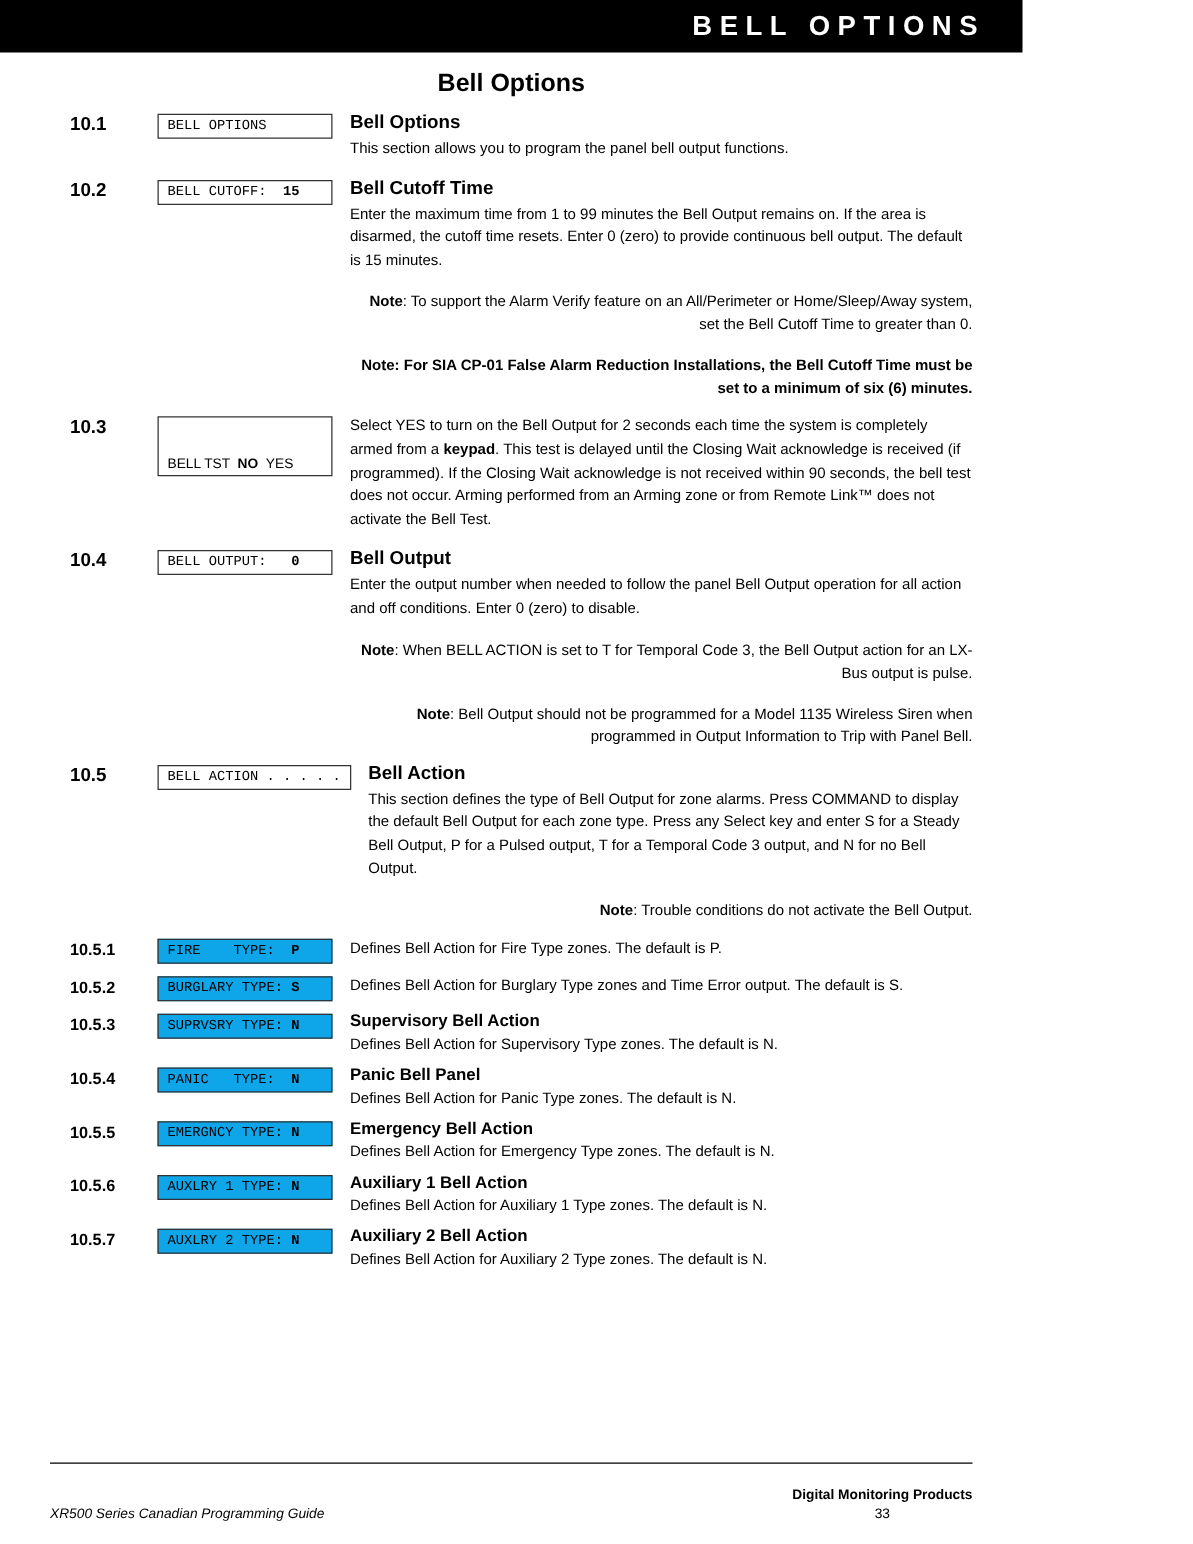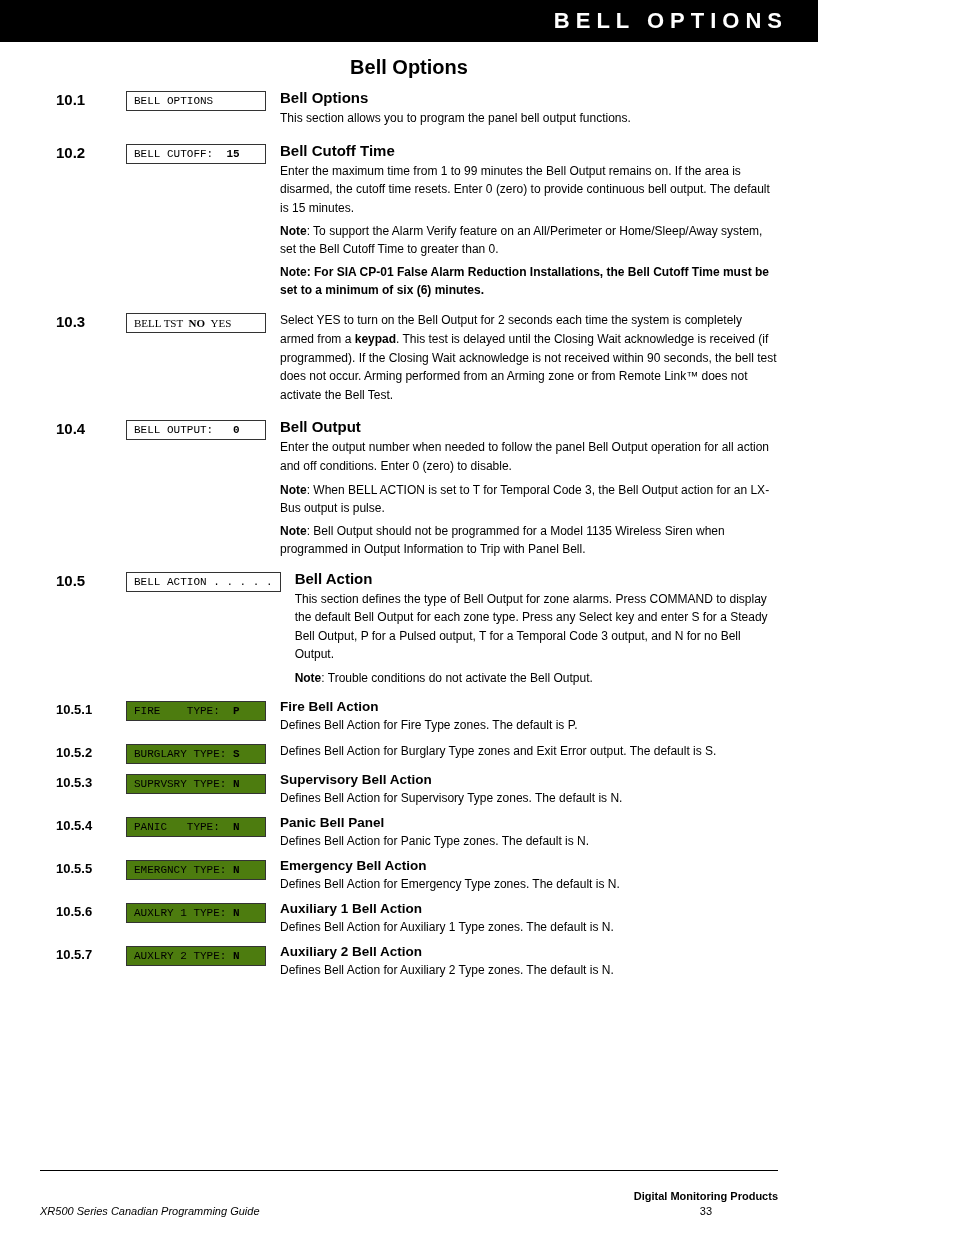--- a/index.html
+++ b/index.html
@@ -81,22 +81,23 @@
       font-family: Arial, Helvetica, sans-serif;
     }
     .section-body {
       font-size: 12px;
       line-height: 1.55;
       margin-bottom: 4px;
     }
     .note {
       font-size: 12px;
       line-height: 1.5;
-      margin-top: 5px;
+      margin-top: 15px;
       margin-bottom: 2px;
+      text-align: right;
     }
     .note b {
       font-weight: bold;
     }
     
     .sub-section-row {
       display: flex;
       flex-direction: row;
       margin-bottom: 8px;
       align-items: flex-start;
@@ -110,21 +111,21 @@
     .sub-section-box {
       min-width: 140px;
       max-width: 155px;
       border: 1px solid #333;
       padding: 3px 7px;
       font-size: 11px;
       font-family: 'Courier New', Courier, monospace;
       white-space: nowrap;
       margin-right: 14px;
       margin-top: 2px;
-      background: #4d7c0f;
+      background: #0ea5e9;
       display: flex;
       align-items: center;
     }
     .sub-section-content {
       flex: 1;
     }
     .sub-section-title {
       font-size: 13.5px;
       font-weight: bold;
       margin-bottom: 2px;
@@ -198,21 +199,21 @@
         <div class="section-title">Bell Cutoff Time</div>
         <div class="section-body">Enter the maximum time from 1 to 99 minutes the Bell Output remains on.  If the area is disarmed, the cutoff time resets.  Enter 0 (zero) to provide continuous bell output.  The default is 15 minutes.</div>
         <div class="note"><b>Note</b>: To support the Alarm Verify feature on an All/Perimeter or Home/Sleep/Away system, set the Bell Cutoff Time to greater than 0.</div>
         <div class="note"><b>Note: For SIA CP-01 False Alarm Reduction Installations, the Bell Cutoff Time must be set to a minimum of six (6) minutes.</b></div>
       </div>
     </div>
 
     <div class="section-row">
       <div class="section-num">10.3</div>
       <div class="section-box">
-        <span style="font-family:Liberation Serif, serif;font-size:11px;">BELL TST &nbsp;<span style="font-weight:bold;">NO</span> &nbsp;YES</span>
+        <span style="font-family:Liberation Sans, sans-serif;font-size:11px;margin-top:28px;">BELL TST &nbsp;<span style="font-weight:bold;">NO</span> &nbsp;YES</span>
       </div>
       <div class="section-content">
         <div class="section-body">Select YES to turn on the Bell Output for 2 seconds each time the system is completely armed from a <b>keypad</b>.  This test is delayed until the Closing Wait acknowledge is received (if programmed).  If the Closing Wait acknowledge is not received within 90 seconds, the bell test does not occur.  Arming performed from an Arming zone or from Remote Link™ does not activate the Bell Test.</div>
       </div>
     </div>
 
     <div class="section-row">
       <div class="section-num">10.4</div>
       <div class="section-box">
         <span style="font-family:'Courier New',monospace;font-size:11px;">BELL OUTPUT: &nbsp;&nbsp;<span style="font-weight:bold;">0</span></span>
@@ -236,32 +237,31 @@
         <div class="note"><b>Note</b>: Trouble conditions do not activate the Bell Output.</div>
       </div>
     </div>
 
     <div class="sub-section-row">
       <div class="sub-section-num">10.5.1</div>
       <div class="sub-section-box">
         <span style="font-family:'Courier New',monospace;font-size:11px;">FIRE &nbsp;&nbsp; TYPE: &nbsp;<span style="font-weight:bold;">P</span></span>
       </div>
       <div class="sub-section-content">
-        <div class="sub-section-title">Fire Bell Action</div>
         <div class="sub-section-body">Defines Bell Action for Fire Type zones.  The default is P.</div>
       </div>
     </div>
 
     <div class="sub-section-row">
       <div class="sub-section-num">10.5.2</div>
       <div class="sub-section-box">
         <span style="font-family:'Courier New',monospace;font-size:11px;">BURGLARY TYPE: <span style="font-weight:bold;">S</span></span>
       </div>
       <div class="sub-section-content">
-        <div class="sub-section-body">Defines Bell Action for Burglary Type zones and Exit Error output.  The default is S.</div>
+        <div class="sub-section-body">Defines Bell Action for Burglary Type zones and Time Error output.  The default is S.</div>
       </div>
     </div>
 
     <div class="sub-section-row">
       <div class="sub-section-num">10.5.3</div>
       <div class="sub-section-box">
         <span style="font-family:'Courier New',monospace;font-size:11px;">SUPRVSRY TYPE: <span style="font-weight:bold;">N</span></span>
       </div>
       <div class="sub-section-content">
         <div class="sub-section-title">Supervisory Bell Action</div>

